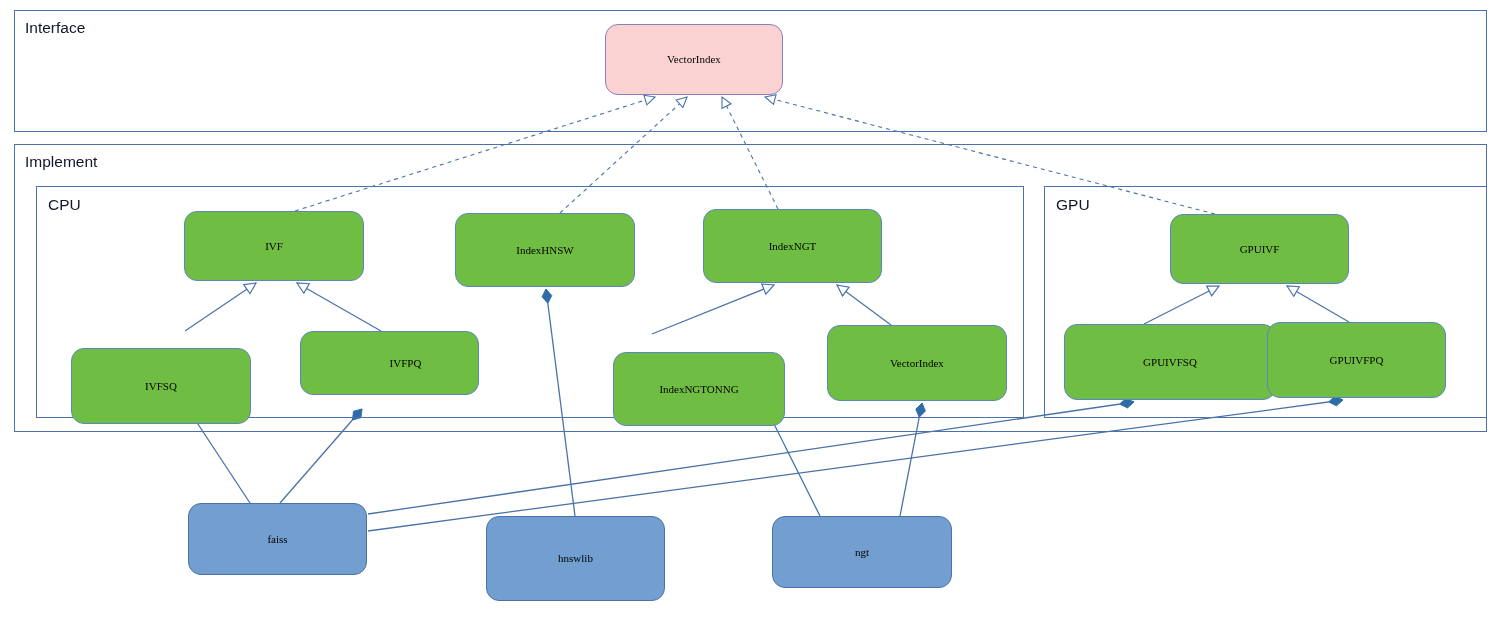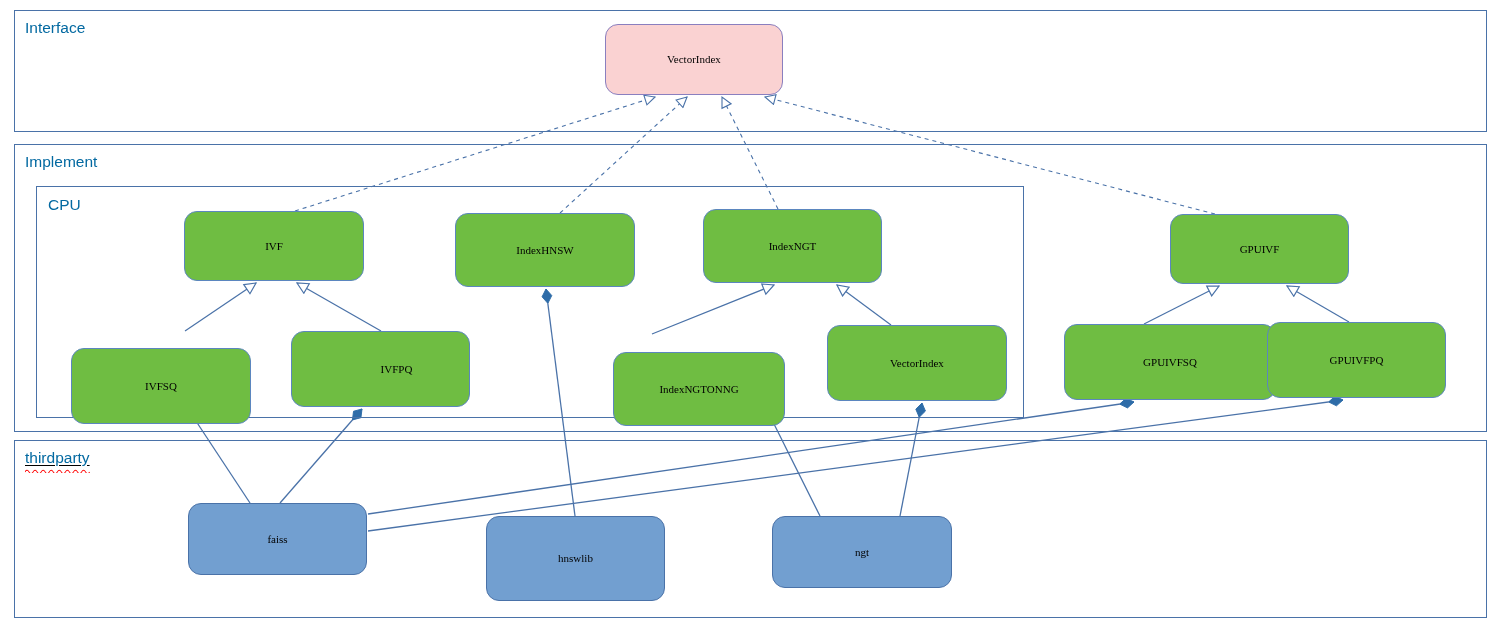--- a/index.html
+++ b/index.html
@@ -26,21 +26,21 @@
   .container-box {
     position: absolute;
     border: 1.3px solid #4a72a8;
     background: transparent;
     box-sizing: border-box;
   }
   .container-label {
     position: absolute;
     font-family: "Liberation Sans", "DejaVu Sans", sans-serif;
     font-size: 15.5px;
-    color: #0369a1;
+    color: #0f172a;
     white-space: nowrap;
     line-height: 1;
   }
   .container-label.spellcheck {
     text-decoration: underline;
     text-decoration-color: #000000;
     text-underline-offset: 2px;
   }
   .squiggle {
     position: absolute;
@@ -108,47 +108,42 @@
   </div>
 
   <div class="container-box" id="box-implement" style="left: 14px; top: 144px; width: 1473px; height: 288px;">
     <span class="container-label" style="left:10px; top:9px;">Implement</span>
   </div>
 
   <div class="container-box" id="box-cpu" style="left: 36px; top: 186px; width: 988px; height: 232px;">
     <span class="container-label" style="left:11px; top:10px;">CPU</span>
   </div>
 
+  <div class="container-box" id="box-gpu" style="left: 1044px; top: 186px; width: 443px; height: 232px;">
+    <span class="container-label" style="left:11px; top:10px;">GPU</span>
+  </div>
 
-  <div class="container-box" id="box-thirdparty" style="left: 14px; top: 440px; width: 1473px; height: 178px;">
-    <span class="container-label spellcheck" style="left:10px; top:9px;">
-      <span>thirdparty</span>
-      <svg class="squiggle" viewBox="0 0 80 5" preserveAspectRatio="none">
-        <path d="M0 4 Q2.5 0.6 5 4 T10 4 T15 4 T20 4 T25 4 T30 4 T35 4 T40 4 T45 4 T50 4 T55 4 T60 4 T65 4 T70 4 T75 4 T80 4" fill="none" stroke="#ff0000" stroke-width="1.1"></path>
-      </svg>
-    </span>
-  </div>
 
   <div id="node-layer">
       <div class="node pink" style="left: 605px; top: 24px; width: 178px; height: 71px;">
         <span>VectorIndex</span>
       </div>
       <div class="node green" style="left: 184px; top: 211px; width: 180px; height: 70px;">
         <span>IVF</span>
       </div>
       <div class="node green" style="left: 455px; top: 213px; width: 180px; height: 74px;">
         <span>IndexHNSW</span>
       </div>
       <div class="node green" style="left: 703px; top: 209px; width: 179px; height: 74px;">
         <span>IndexNGT</span>
       </div>
       <div class="node green" style="left: 71px; top: 348px; width: 180px; height: 76px;">
         <span>IVFSQ</span>
       </div>
-      <div class="node green" style="left: 291px; top: 331px; width: 179px; height: 76px; padding-left: 32px;">
+      <div class="node green" style="left: 300px; top: 331px; width: 179px; height: 64px; padding-left: 32px;">
         <span>IVFPQ</span>
       </div>
       <div class="node green" style="left: 613px; top: 352px; width: 172px; height: 74px;">
         <span>IndexNGTONNG</span>
       </div>
       <div class="node green" style="left: 827px; top: 325px; width: 180px; height: 76px;">
         <span>VectorIndex</span>
       </div>
       <div class="node green" style="left: 1170px; top: 214px; width: 179px; height: 70px;">
         <span>GPUIVF</span>

